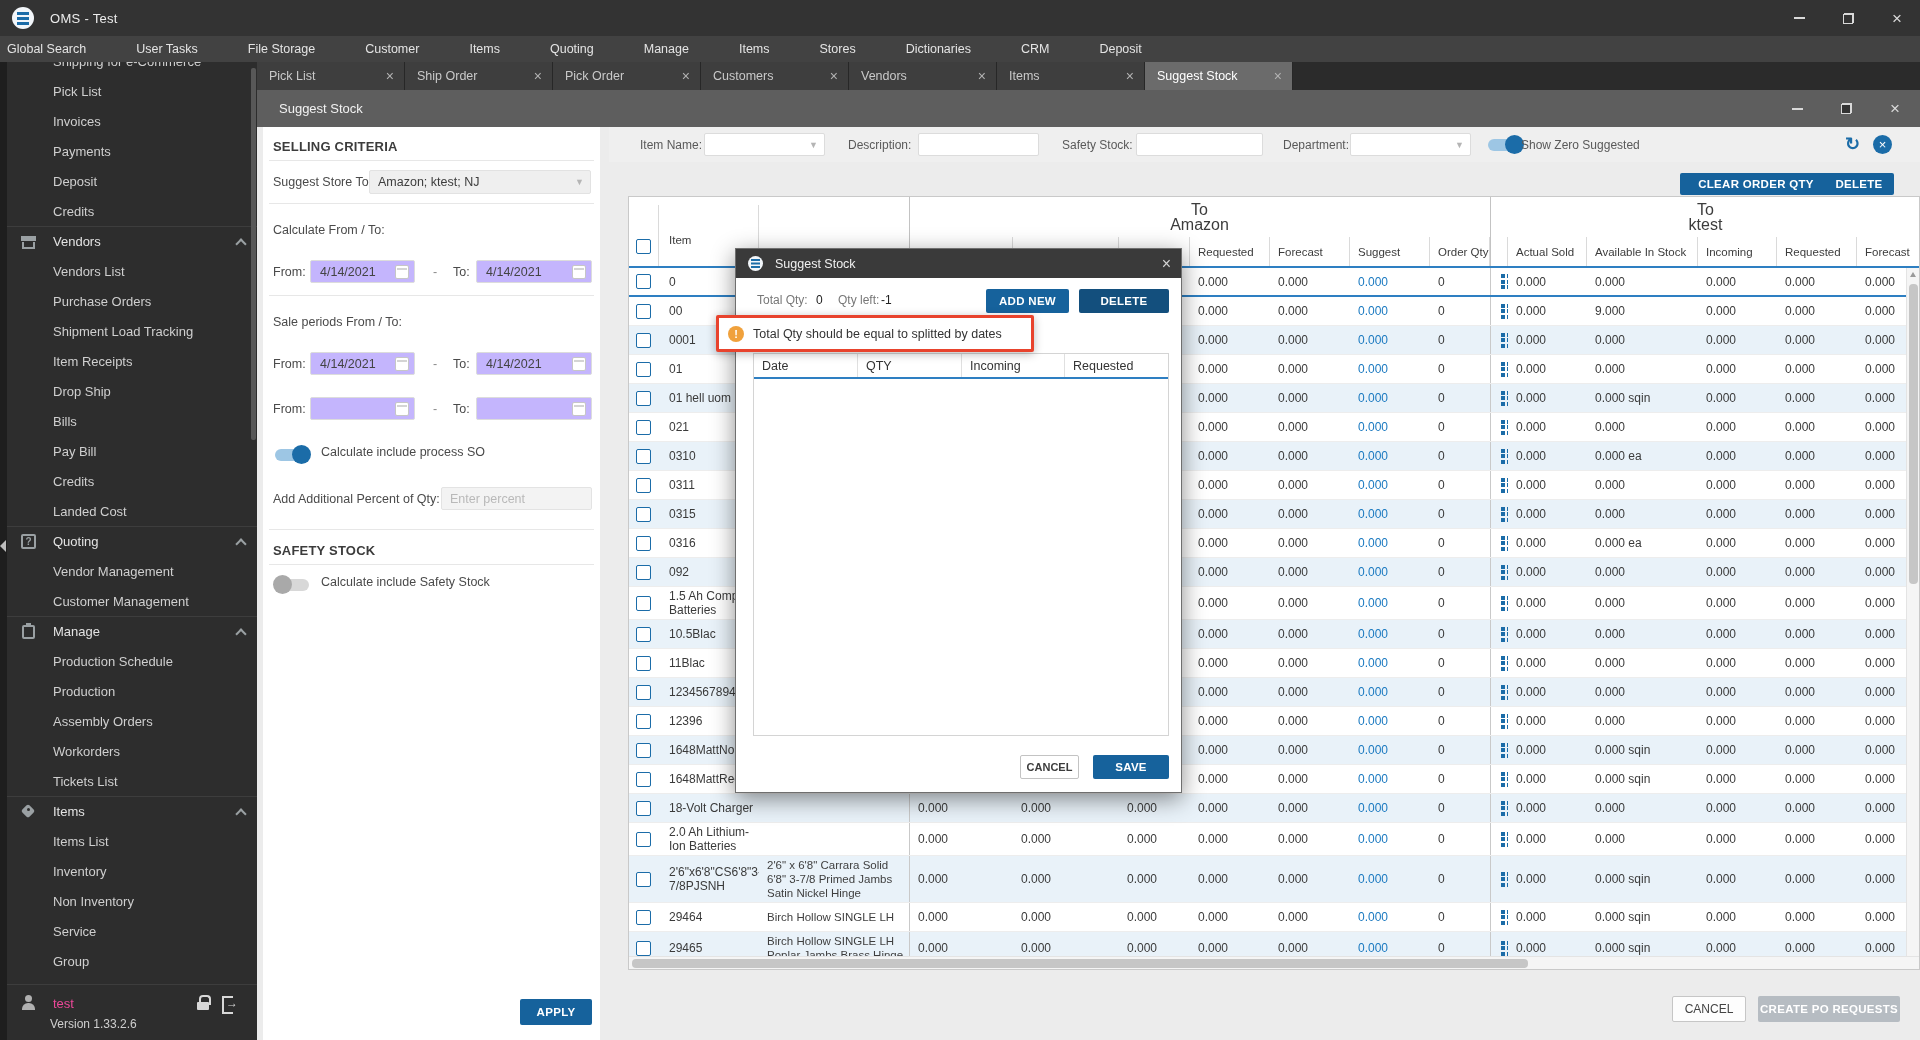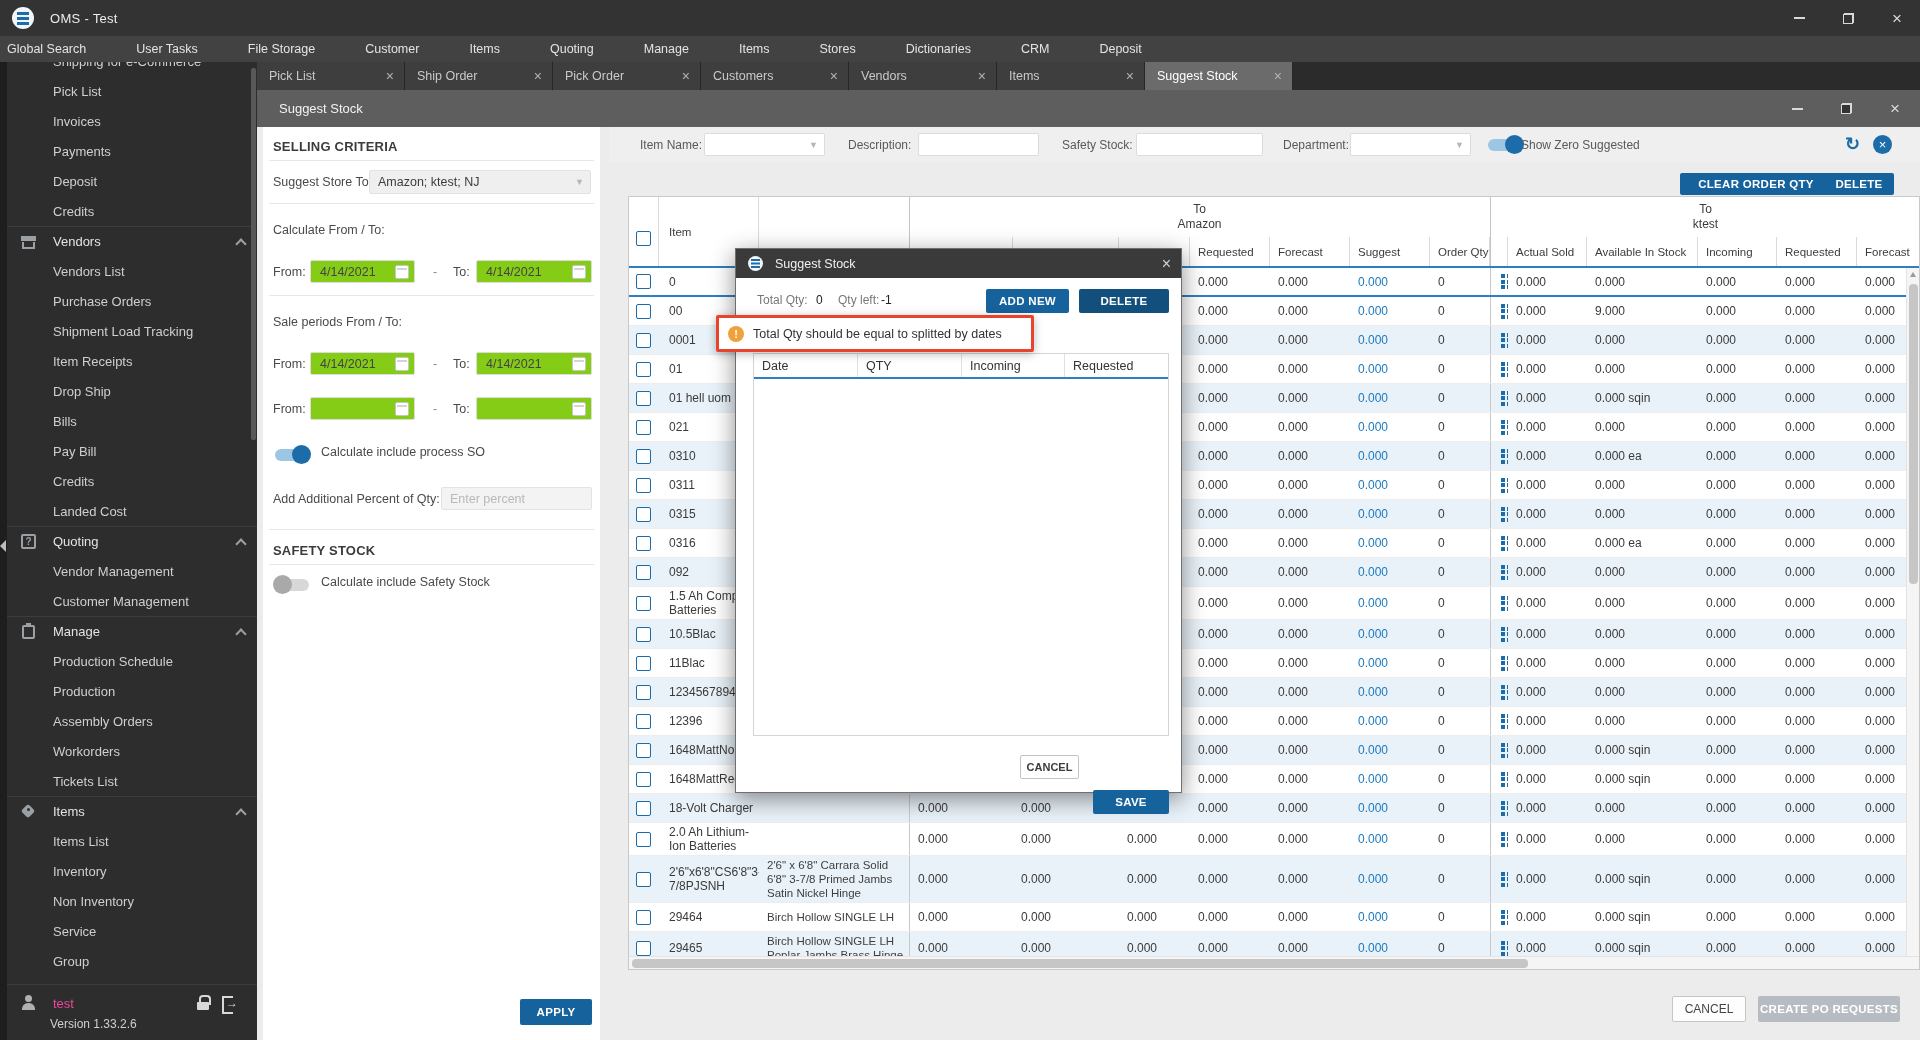--- a/index.html
+++ b/index.html
@@ -77,21 +77,21 @@
   .content{position:absolute;left:0;top:65px;right:0;bottom:0;background:#ececec;}
 
   
   .criteria{position:absolute;left:6px;top:0;width:337px;bottom:0;background:#ffffff;font-size:12.5px;color:#4a4a4a;}
   .crit-h{position:absolute;left:10px;font-size:13px;font-weight:bold;color:#3c3c3c;letter-spacing:.2px;}
   .crit-div{position:absolute;left:6px;right:6px;height:1px;background:#e7e7e7;}
   .crit-lbl{position:absolute;font-size:12.5px;color:#4a4a4a;}
   .dd{background:#efefef;border:1px solid #e2e2e2;border-radius:2px;display:flex;align-items:center;
     padding:0 20px 0 8px;font-size:12.5px;color:#3d3d3d;position:absolute;height:24px;}
   .dd .arr{position:absolute;right:6px;color:#b5b5b5;font-size:9px;}
-  .dinput{position:absolute;height:23px;background:#84cc16;border:1px solid #dcdcdc;border-radius:2px;
+  .dinput{position:absolute;height:23px;background:#c4b5fd;border:1px solid #dcdcdc;border-radius:2px;
     font-size:12.5px;color:#444;display:flex;align-items:center;padding:0 24px 0 9px;}
   .cal{width:14px;height:14px;border:1.5px solid #c6c6c6;border-radius:2px;position:absolute;right:5px;top:3.5px;background:#fff;}
   .cal::before{content:"";position:absolute;left:1px;right:1px;top:2px;height:2.5px;background:#d4d4d4;}
   .dash{position:absolute;color:#8a8a8a;}
   .tgl{width:34px;height:12px;border-radius:6px;position:absolute;}
   .tgl.on{background:#9dc6e4;}
   .tgl.on::after{content:"";position:absolute;right:-2px;top:-4px;width:19px;height:19px;border-radius:50%;background:#1b6ca8;}
   .tgl.off{background:#d8d8d8;}
   .tgl.off::after{content:"";position:absolute;left:-2px;top:-4px;width:19px;height:19px;border-radius:50%;background:#a9a9a9;}
   .pct-input{position:absolute;height:23px;background:#f3f3f3;border:1px solid #e3e3e3;border-radius:2px;
@@ -109,24 +109,24 @@
   .fdd{top:6px;height:23px;background:#fff;border:1px solid #dcdcdc;}
   .refresh{position:absolute;color:#1b6ca8;font-size:18px;font-weight:bold;top:6px;}
   .clearx{position:absolute;width:19px;height:19px;border-radius:50%;background:#1b6ca8;color:#fff;
     font-size:13px;display:flex;align-items:center;justify-content:center;top:8px;}
   .toolrow-btn{position:absolute;height:22px;}
 
   
   .grid{position:absolute;left:371px;top:69px;width:1292px;height:774px;background:#fff;border:1px solid #c9c9c9;}
   .ghead{position:absolute;left:0;top:0;right:0;height:71px;background:#fff;}
   .ghead .blue{position:absolute;left:0;right:0;bottom:0;height:2px;background:#2e7fc2;}
-  .hfull{position:absolute;top:0;height:69px;display:flex;align-items:center;font-size:11.5px;color:#3c3c3c;
+  .hfull{position:absolute;top:8px;height:69px;display:flex;align-items:center;font-size:11.5px;color:#3c3c3c;
     border-right:1px solid #dadada;padding-left:10px;}
   .hgroup{position:absolute;top:0;height:40px;display:flex;flex-direction:column;align-items:center;
-    justify-content:center;font-size:12px;color:#3c3c3c;line-height:15px;}
+    justify-content:center;font-size:16px;color:#3c3c3c;line-height:15px;}
   .hlabel{position:absolute;top:40px;height:29px;display:flex;align-items:center;font-size:11.5px;
     color:#3c3c3c;border-right:1px solid #dadada;padding-left:8px;white-space:nowrap;overflow:hidden;}
   .gline{position:absolute;top:0;height:69px;width:1px;background:#c3c3c3;}
   .gcheck{width:15px;height:15px;border:1.5px solid #1b6ca8;border-radius:2px;background:#fff;display:block;}
   .grows{position:absolute;left:0;top:71px;right:0;bottom:13px;overflow:hidden;background:#fff;}
   .grow{display:grid;align-items:center;min-height:29px;border-bottom:1px solid #ededed;}
   .grow.tint{background:#e9f2f9;}
   .grow.selected{border-bottom:2px solid #2e7fc2;}
   .gcell{padding:2px 4px 2px 8px;font-size:12px;color:#3a3a3a;line-height:14px;overflow:hidden;}
   .gcell.c-item{padding-left:10px;}
@@ -171,21 +171,21 @@
   .mthead div{display:flex;align-items:center;padding-left:8px;font-size:12.5px;color:#333;border-right:1px solid #e0e0e0;}
   .mthead div:last-child{border-right:none;}
   .mtrow{position:absolute;left:0;top:28px;right:0;height:30px;display:grid;grid-template-columns:104px 104px 103px 105px;
     border-bottom:2px solid #2e7fc2;}
   .mtrow div{display:flex;align-items:center;padding-left:8px;font-size:12.5px;color:#333;border-right:1px solid #e8e8e8;position:relative;}
   .mtrow div:last-child{border-right:none;}
   .mtrow .datec{padding-left:18px;gap:7px;}
   .mtrow .cal{position:static;flex:none;}
   .m-cancel{position:absolute;left:284px;top:506px;width:59px;height:24px;background:#fff;border:1px solid #c3c3c3;
     color:#3c3c3c;font-size:11px;font-weight:bold;border-radius:2px;display:flex;align-items:center;justify-content:center;}
-  .m-save{position:absolute;left:357px;top:506px;width:76px;height:24px;margin-top:35px;}
+  .m-save{position:absolute;left:357px;top:506px;width:76px;height:24px;}
 </style>
 </head>
 <body>
 
 <div class="titlebar">
   <span class="logo"></span>
   <span class="wtitle">OMS - Test</span>
   <span class="winbtns">
     <span class="ic-min"></span>
     <span class="ic-restore"></span>

